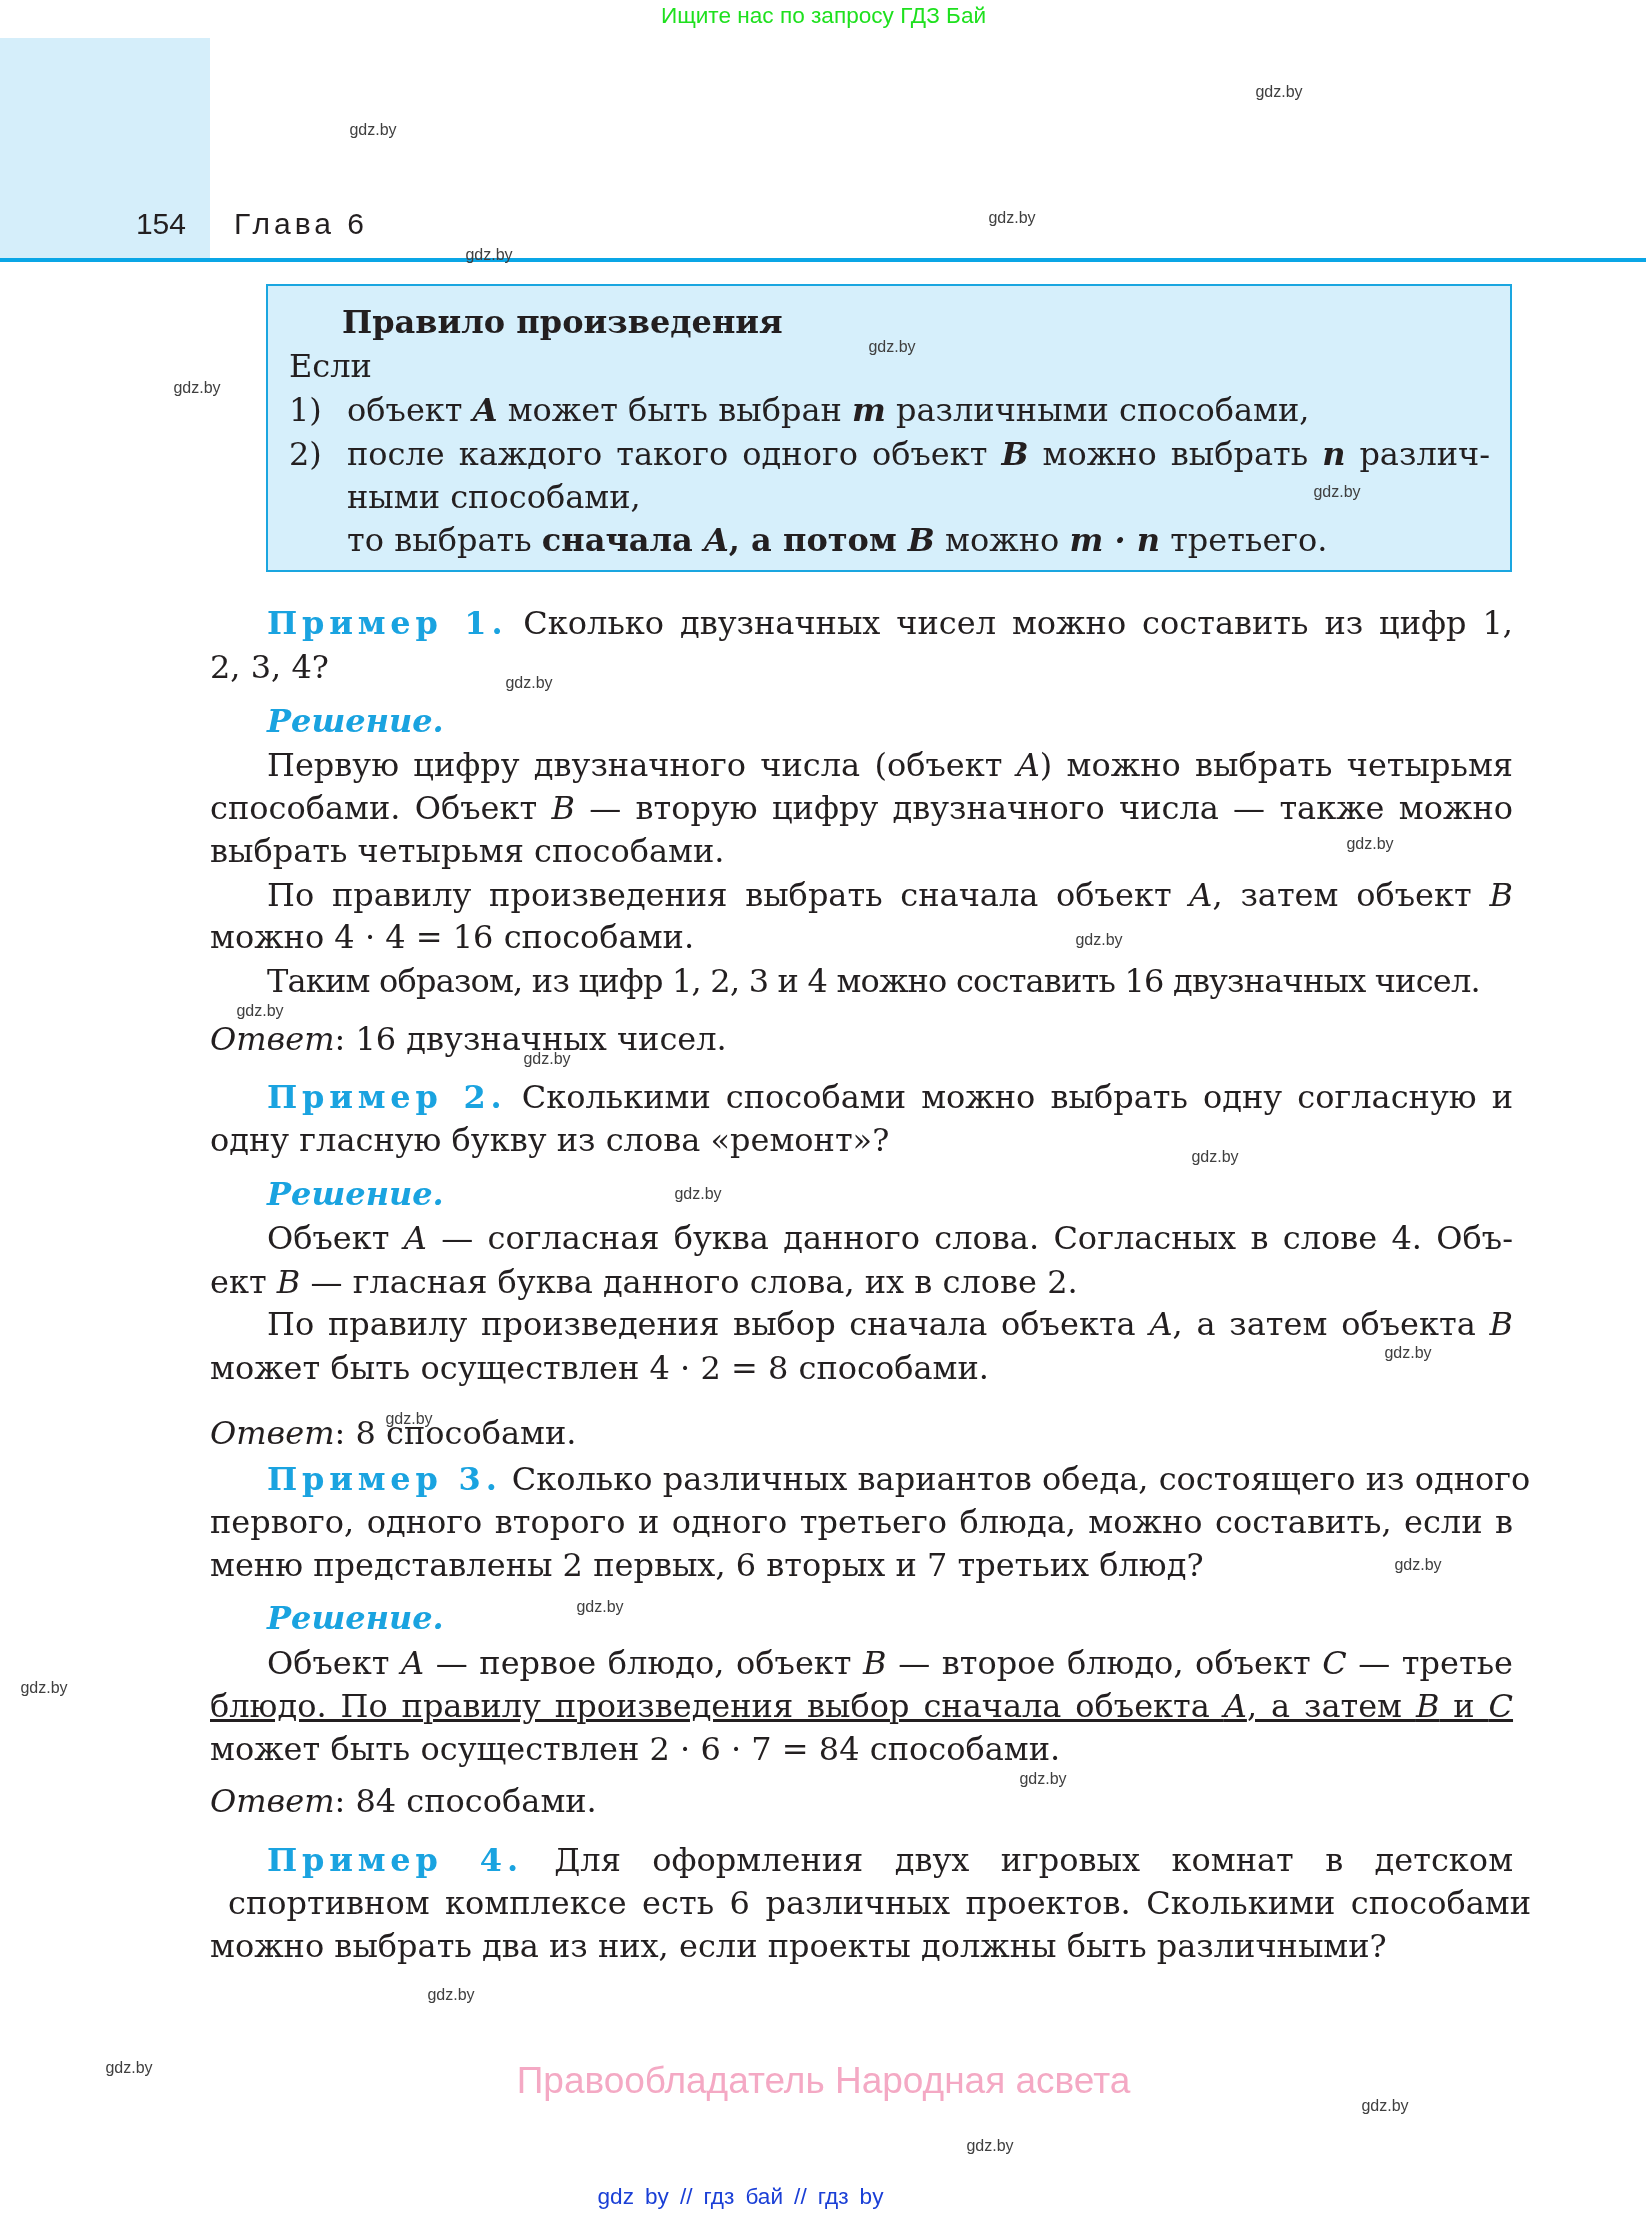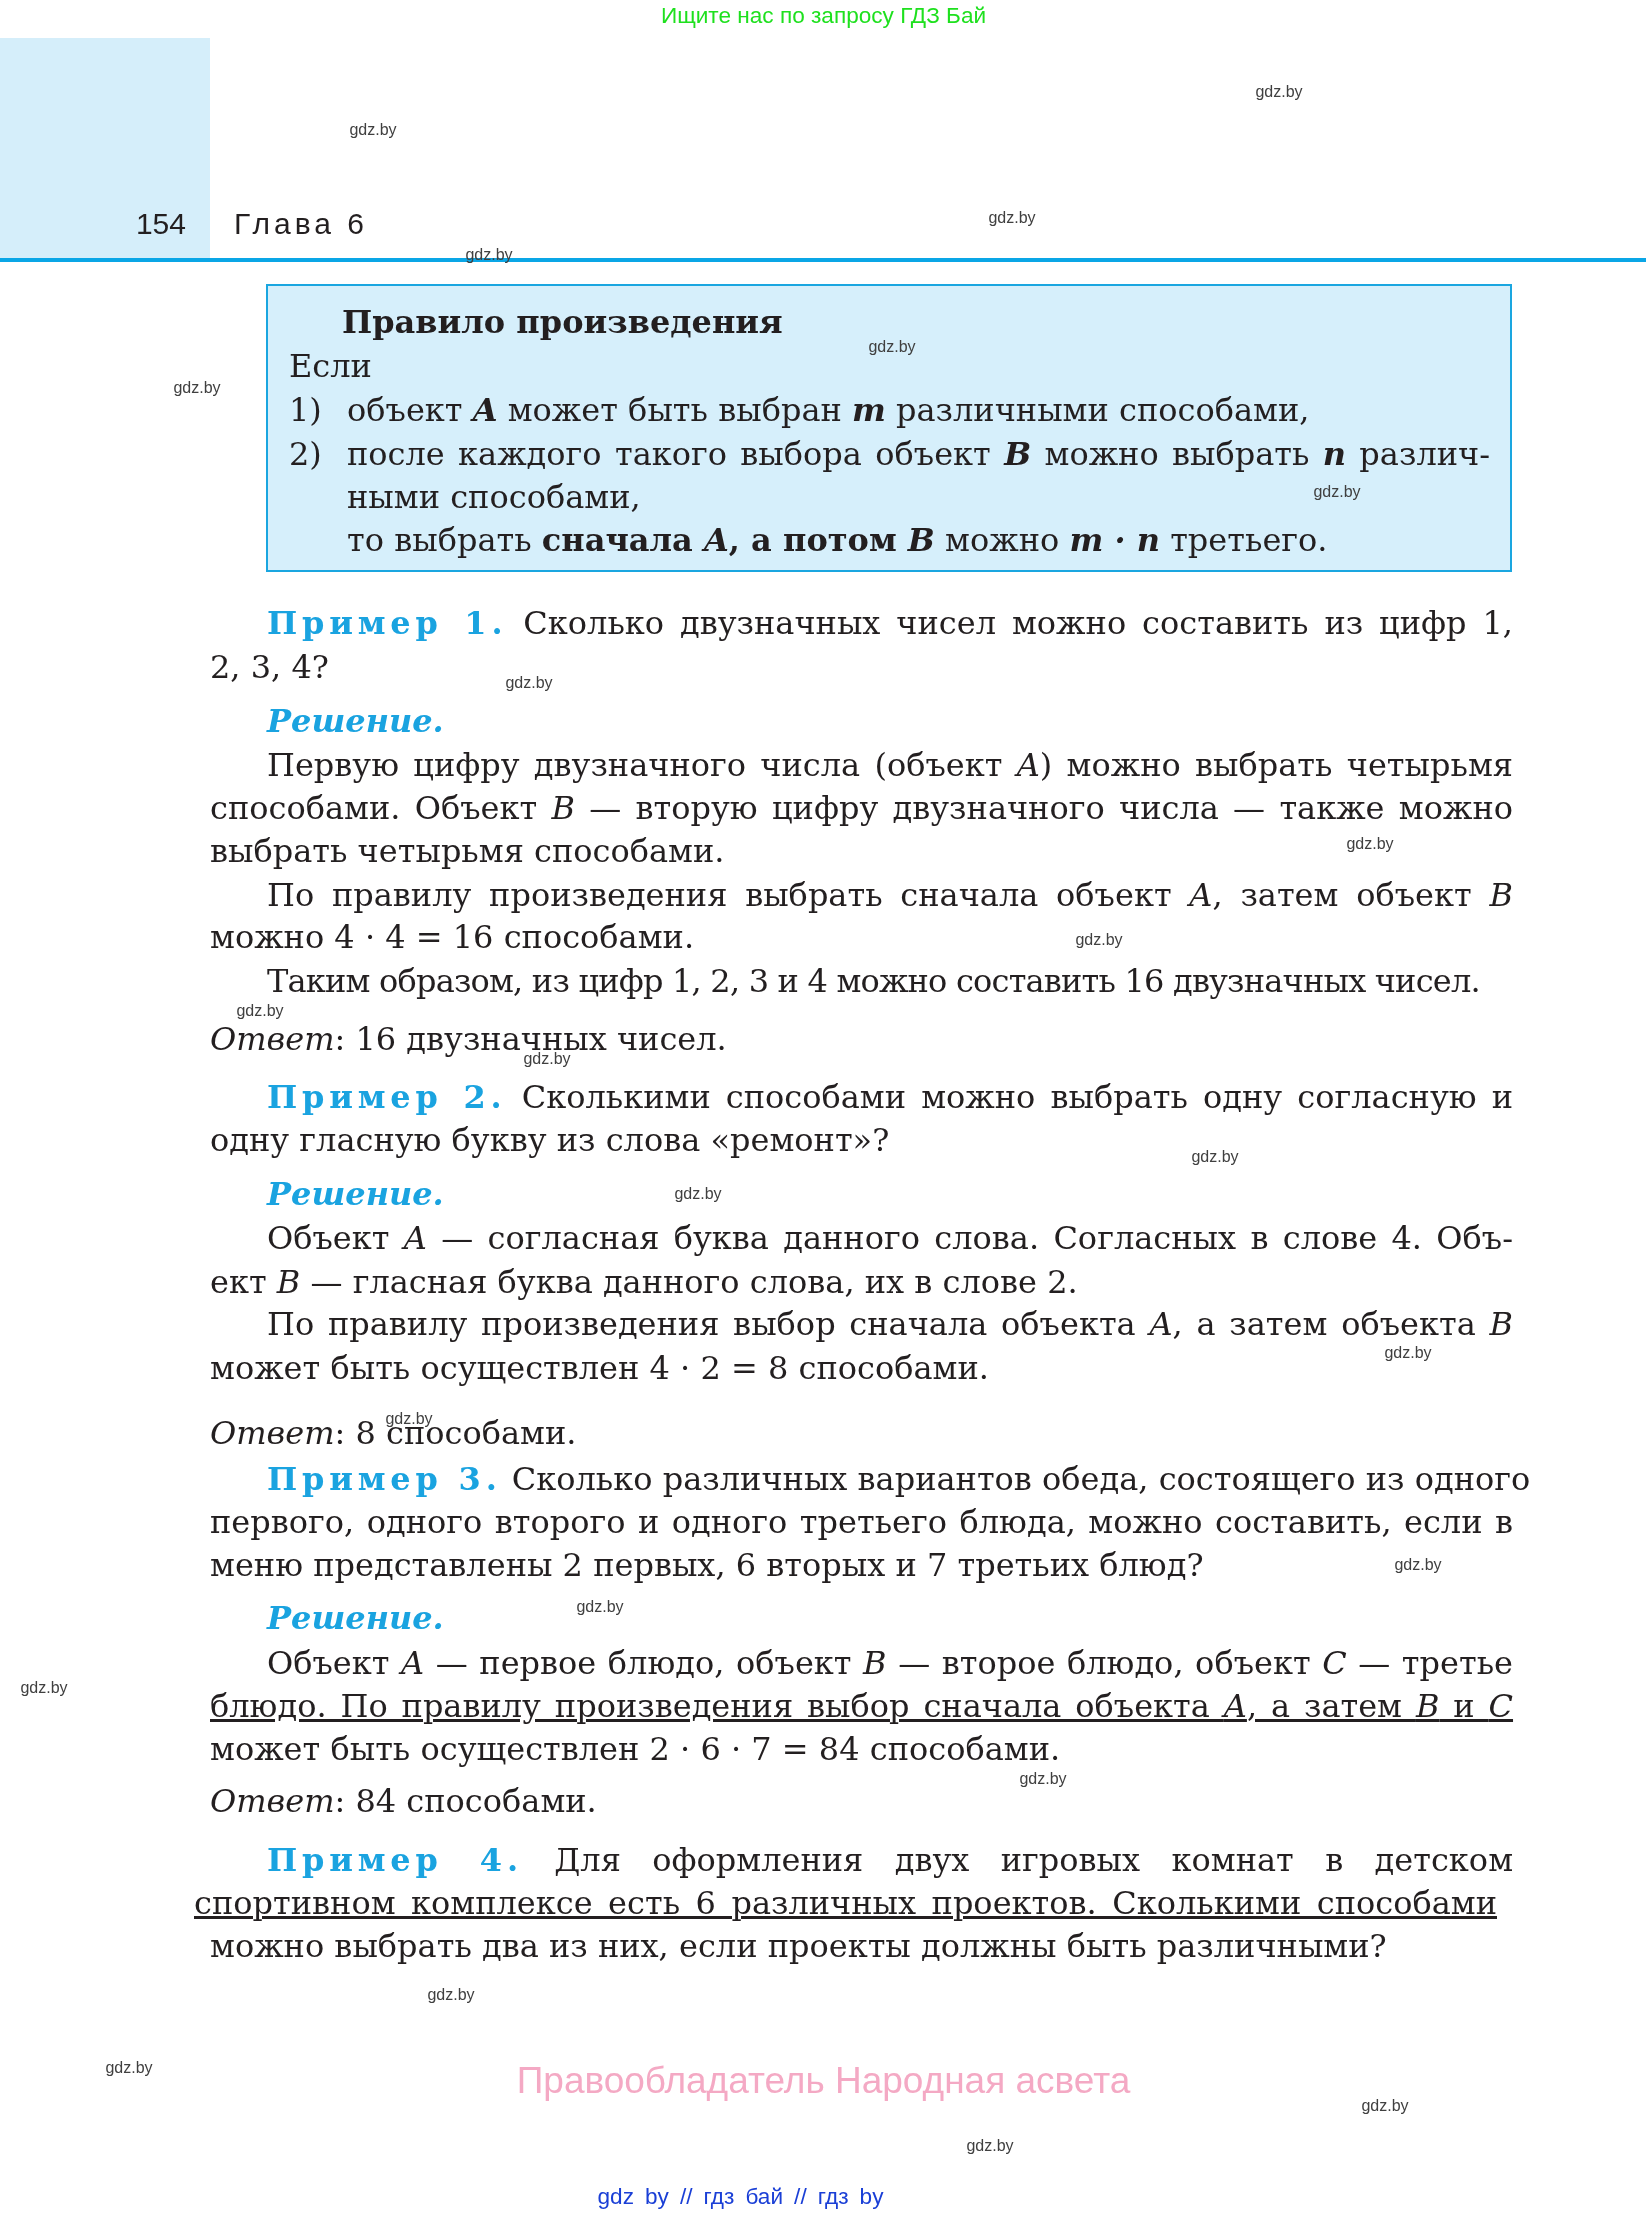--- a/index.html
+++ b/index.html
@@ -35,21 +35,21 @@
 <div class="abs page-num">154</div>
 <div class="abs chapter">Глава 6</div>
 <div class="abs header-rule"></div>
 
 <div class="abs rule-box"></div>
 <div class="line b" style="left:342px;top:322px;">Правило произведения</div>
 <div class="line" style="left:289px;top:366px;">Если</div>
 <div class="line" style="left:289px;top:410px;">1)</div>
 <div class="line" style="left:347px;top:410px;"><span>объект </span><span class="bi">A</span><span> может быть выбран </span><span class="bi">m</span><span> различными способами,</span></div>
 <div class="line" style="left:289px;top:454px;">2)</div>
-<div class="line just" style="left:347px;top:454px;width:1143px;"><span>после каждого такого выбора объект </span><span class="bi">B</span><span> можно выбрать </span><span class="bi">n</span><span> различ-</span></div>
+<div class="line just" style="left:347px;top:454px;width:1143px;"><span>после каждого такого одного объект </span><span class="bi">B</span><span> можно выбрать </span><span class="bi">n</span><span> различ-</span></div>
 <div class="line" style="left:347px;top:497px;">ными способами,</div>
 <div class="line" style="left:347px;top:540px;"><span>то выбрать </span><span class="b">сначала </span><span class="bi">A</span><span class="b">, а потом </span><span class="bi">B</span><span> можно </span><span class="bi">m · n</span><span> третьего.</span></div>
 
 <div class="line just" style="left:267px;top:623px;width:1246px;"><span class="ex-label">Пример 1.</span> <span>Сколько двузначных чисел можно составить из цифр 1,</span></div>
 <div class="line" style="left:210px;top:667px;">2, 3, 4?</div>
 <div class="line sol" style="left:267px;top:721px;">Решение.</div>
 <div class="line just" style="left:267px;top:765px;width:1246px;"><span>Первую цифру двузначного числа (объект </span><span class="i">A</span><span>) можно выбрать четырьмя</span></div>
 <div class="line just" style="left:210px;top:808px;width:1303px;"><span>способами. Объект </span><span class="i">B</span><span> — вторую цифру двузначного числа — также можно</span></div>
 <div class="line" style="left:210px;top:851px;"><span>выбрать четырьмя способами.</span></div>
 <div class="line just" style="left:267px;top:895px;width:1246px;"><span>По правилу произведения выбрать сначала объект </span><span class="i">A</span><span>, затем объект </span><span class="i">B</span></div>
@@ -69,21 +69,21 @@
 <div class="line just" style="left:267px;top:1479px;width:1246px;"><span class="ex-label">Пример 3.</span> <span>Сколько различных вариантов обеда, состоящего из одного</span></div>
 <div class="line just" style="left:210px;top:1522px;width:1303px;">первого, одного второго и одного третьего блюда, можно составить, если в</div>
 <div class="line" style="left:210px;top:1565px;">меню представлены 2 первых, 6 вторых и 7 третьих блюд?</div>
 <div class="line sol" style="left:267px;top:1618px;">Решение.</div>
 <div class="line just" style="left:267px;top:1663px;width:1246px;"><span>Объект </span><span class="i">A</span><span> — первое блюдо, объект </span><span class="i">B</span><span> — второе блюдо, объект </span><span class="i">C</span><span> — третье</span></div>
 <div class="line just" style="left:210px;top:1706px;width:1303px;text-decoration:underline;"><span>блюдо. По правилу произведения выбор сначала объекта </span><span class="i">A</span><span>, а затем </span><span class="i">B</span><span> и </span><span class="i">C</span></div>
 <div class="line" style="left:210px;top:1749px;"><span>может быть осуществлен 2 · 6 · 7 = 84 способами.</span></div>
 <div class="line right" style="left:210px;top:1801px;width:1303px;"><span class="i">Ответ</span><span>: 84 способами.</span></div>
 
 <div class="line just" style="left:267px;top:1860px;width:1246px;"><span class="ex-label">Пример 4.</span> <span>Для оформления двух игровых комнат в детском</span></div>
-<div class="line just" style="left:194px;top:1903px;width:1303px;text-decoration:underline;">спортивном комплексе есть 6 различных проектов. Сколькими способами</div>
+<div class="line just" style="left:228px;top:1903px;width:1303px;">спортивном комплексе есть 6 различных проектов. Сколькими способами</div>
 <div class="line" style="left:210px;top:1946px;">можно выбрать два из них, если проекты должны быть различными?</div>
 
 <div id="wm-layer">
     <div class="abs wm" style="left: 1279px; top: 92px;">gdz.by</div>
     <div class="abs wm" style="left: 373px; top: 130px;">gdz.by</div>
     <div class="abs wm" style="left: 1012px; top: 218px;">gdz.by</div>
     <div class="abs wm" style="left: 489px; top: 255px;">gdz.by</div>
     <div class="abs wm" style="left: 892px; top: 347px;">gdz.by</div>
     <div class="abs wm" style="left: 197px; top: 388px;">gdz.by</div>
     <div class="abs wm" style="left: 1337px; top: 492px;">gdz.by</div>

